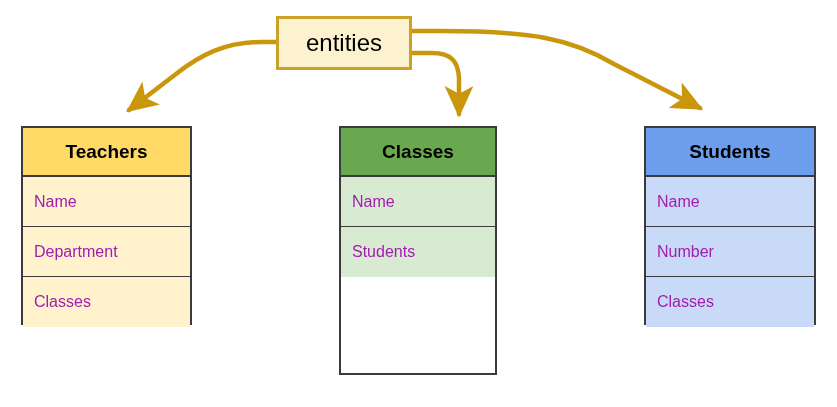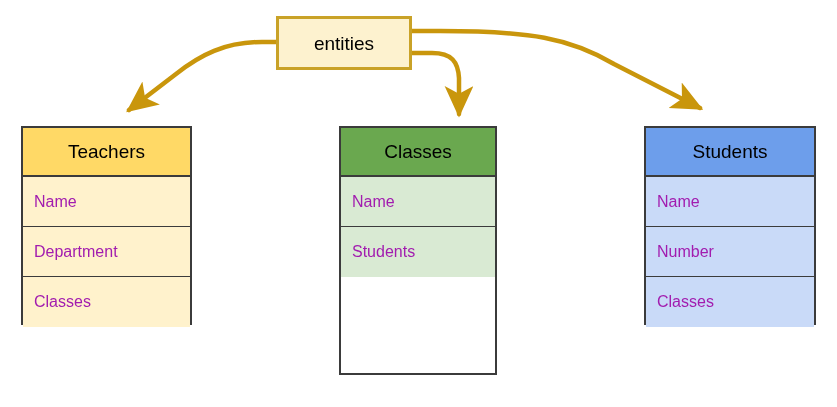--- a/index.html
+++ b/index.html
@@ -36,40 +36,40 @@
     width: 136px;
     height: 54px;
     box-sizing: border-box;
     background: #fdf2cf;
     border: 3px solid #c9a227;
     display: flex;
     align-items: center;
     justify-content: center;
   }
   .root-node .root-label {
-    font-size: 19px;
+    font-size: 24px;
     color: #000000;
     line-height: 1;
   }
 
   
   .entity-table {
     position: absolute;
     box-sizing: border-box;
     border: 2px solid #3b3b3b;
     background: #ffffff;
   }
   .entity-header {
     box-sizing: border-box;
     height: 49px;
     display: flex;
     align-items: center;
     justify-content: center;
     font-size: 19px;
-    font-weight: normal;
+    font-weight: bold;
     color: #000000;
     border-bottom: 2px solid #3b3b3b;
   }
   .entity-row {
     box-sizing: border-box;
     height: 50px;
     display: flex;
     align-items: center;
     padding-left: 11px;
     font-size: 16px;

